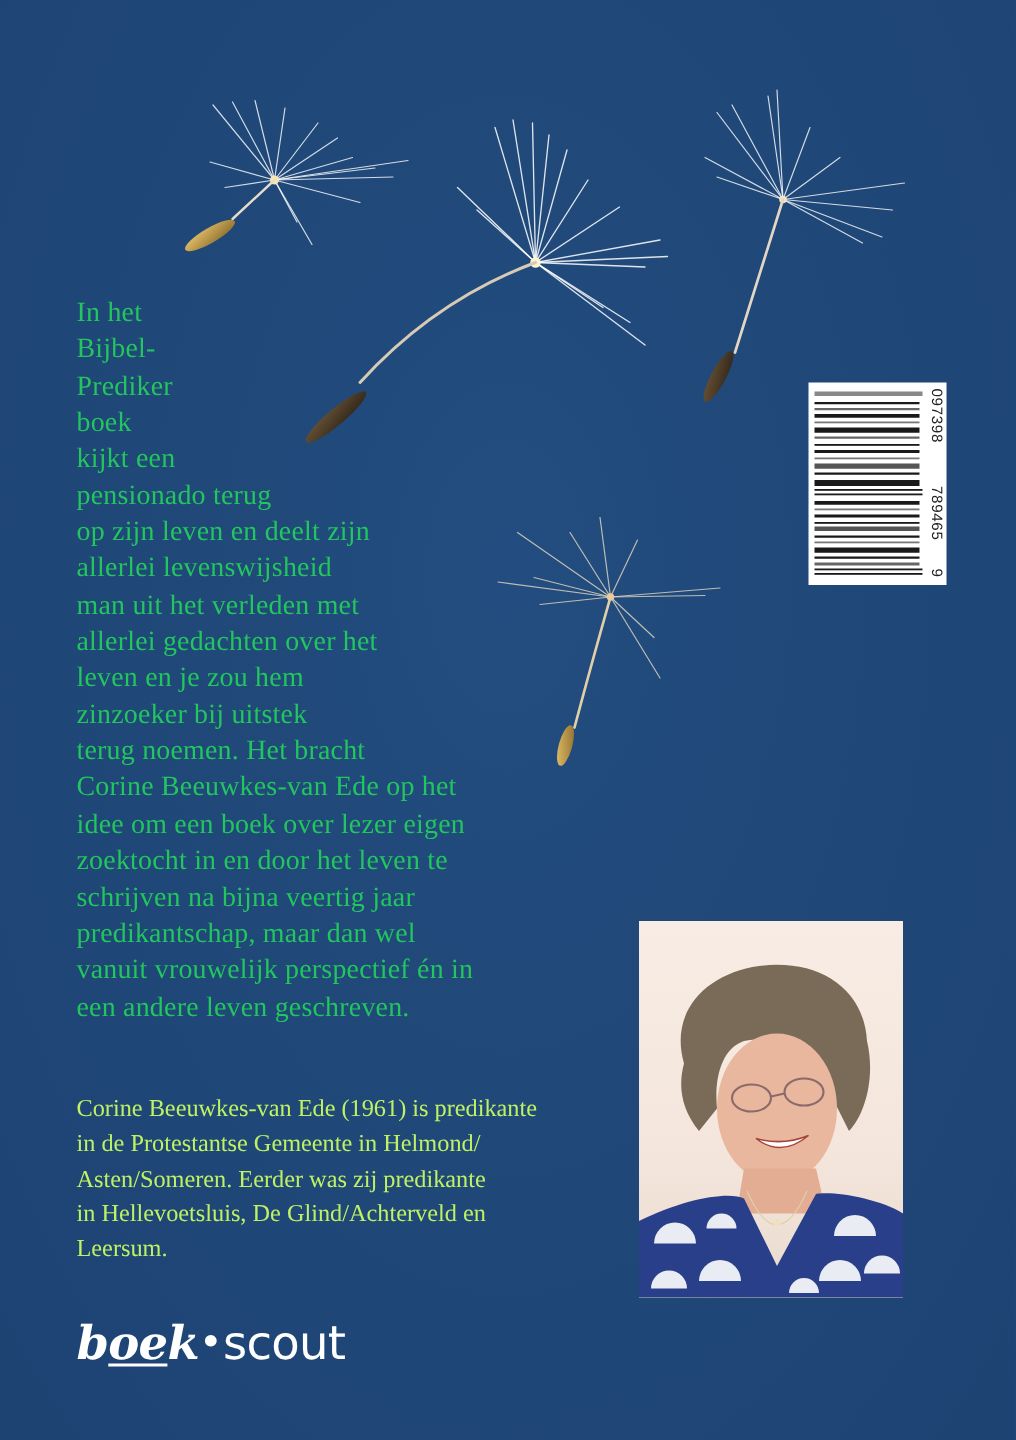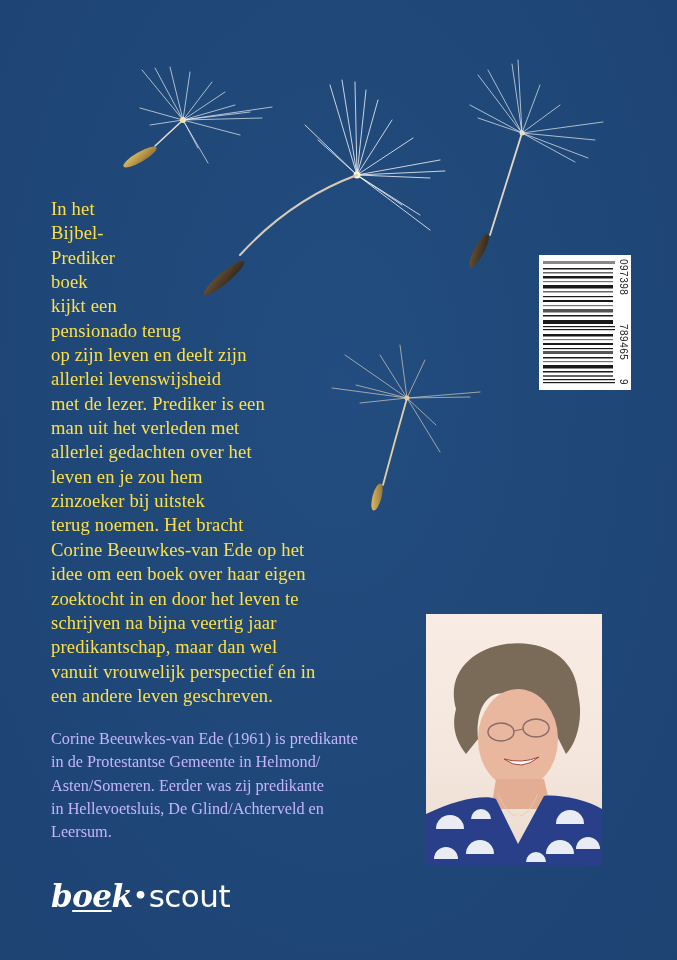--- a/index.html
+++ b/index.html
@@ -9,29 +9,29 @@
     position:relative;
     font-family:"DejaVu Serif", "Liberation Serif", serif;
   }
   .cover {
     position:absolute; left:0; top:0; width:677px; height:960px;
     background:radial-gradient(ellipse at 50% 40%, #234d80 0%, #1f4777 55%, #1d4373 100%);
   }
   .seeds { position:absolute; left:0; top:0; width:677px; height:560px; }
   .blurb {
     position:absolute; left:51px; top:197px;
-    color:#fde047;
+    color:#22c55e;
     font-family:"Liberation Serif", "DejaVu Serif", serif;
     font-size:18.6px; line-height:24.35px;
     letter-spacing:0.15px;
   }
   .blurb .line { display:block; white-space:nowrap; }
   .bio {
     position:absolute; left:51px; top:728px;
-    color:#c4b5fd;
+    color:#bef264;
     font-family:"Liberation Serif", "DejaVu Serif", serif;
     font-size:16.2px; line-height:23.3px;
   }
   .bio .line { display:block; white-space:nowrap; }
   .barcode {
     position:absolute; left:539px; top:255px; width:92px; height:135px;
     background:#ffffff;
   }
   .barcode svg { position:absolute; left:0; top:0; }
   .barcode-digits {
@@ -169,28 +169,27 @@
 
 <div class="blurb">
   <span class="line">In het</span>
   <span class="line">Bijbel-</span>
   <span class="line">Prediker</span>
   <span class="line">boek</span>
   <span class="line">kijkt een</span>
   <span class="line">pensionado terug</span>
   <span class="line">op zijn leven en deelt zijn</span>
   <span class="line">allerlei levenswijsheid</span>
-  <span class="line">met de lezer. Prediker is een</span>
   <span class="line">man uit het verleden met</span>
   <span class="line">allerlei gedachten over het</span>
   <span class="line">leven en je zou hem</span>
   <span class="line">zinzoeker bij uitstek</span>
   <span class="line">terug noemen. Het bracht</span>
   <span class="line">Corine Beeuwkes-van Ede op het</span>
-  <span class="line">idee om een boek over haar eigen</span>
+  <span class="line">idee om een boek over lezer eigen</span>
   <span class="line">zoektocht in en door het leven te</span>
   <span class="line">schrijven na bijna veertig jaar</span>
   <span class="line">predikantschap, maar dan wel</span>
   <span class="line">vanuit vrouwelijk perspectief én in</span>
   <span class="line">een andere leven geschreven.</span>
 </div>
 
 <div class="barcode">
   <svg width="78" height="135" viewBox="0 0 78 135">
     <g fill="#1a1a1a">

